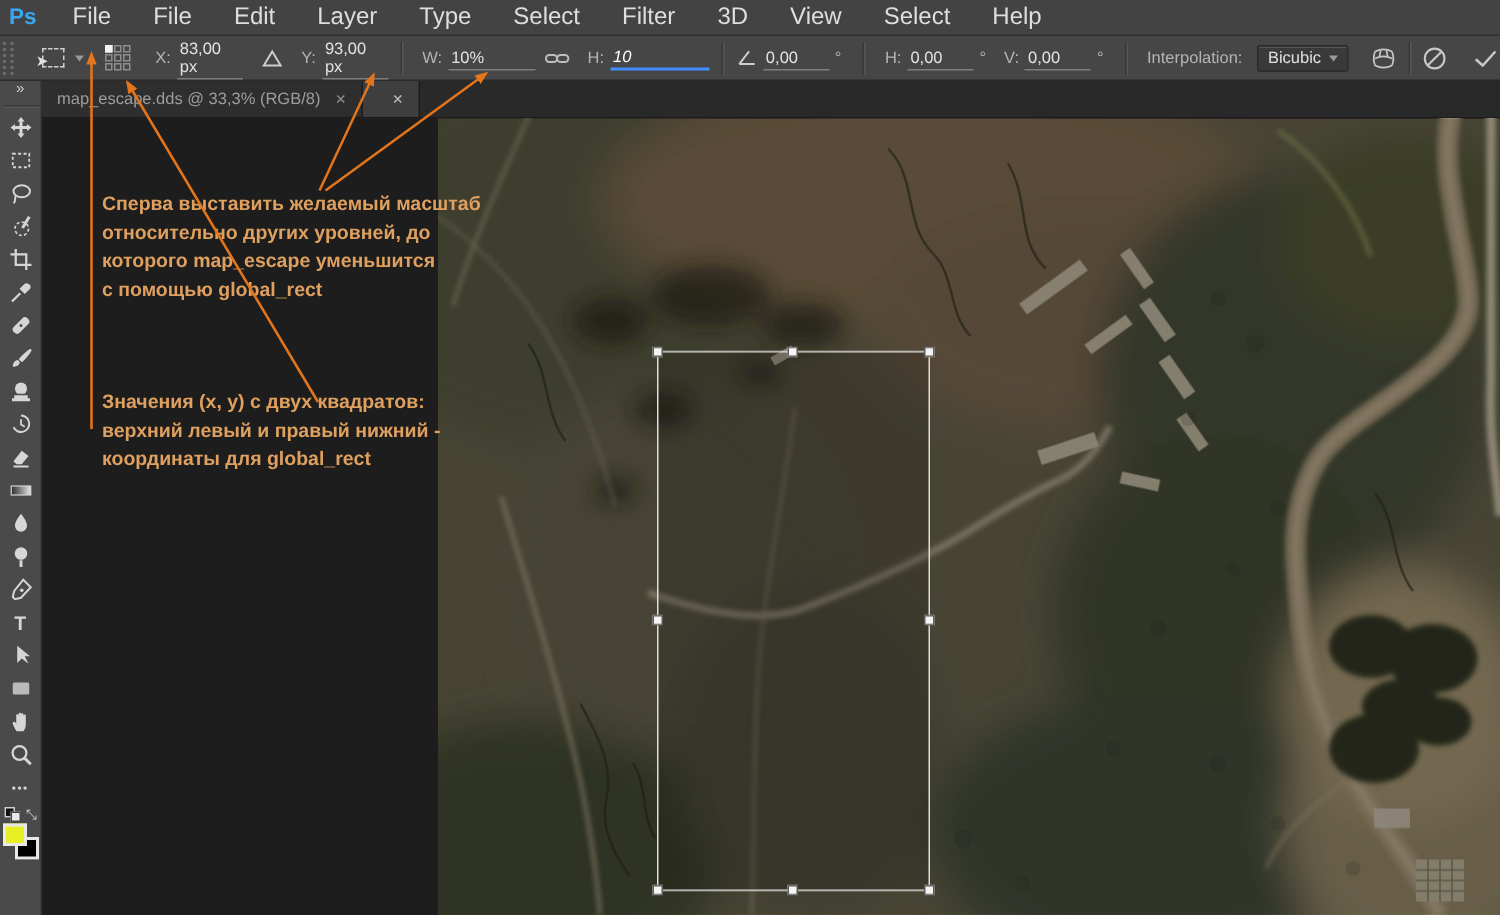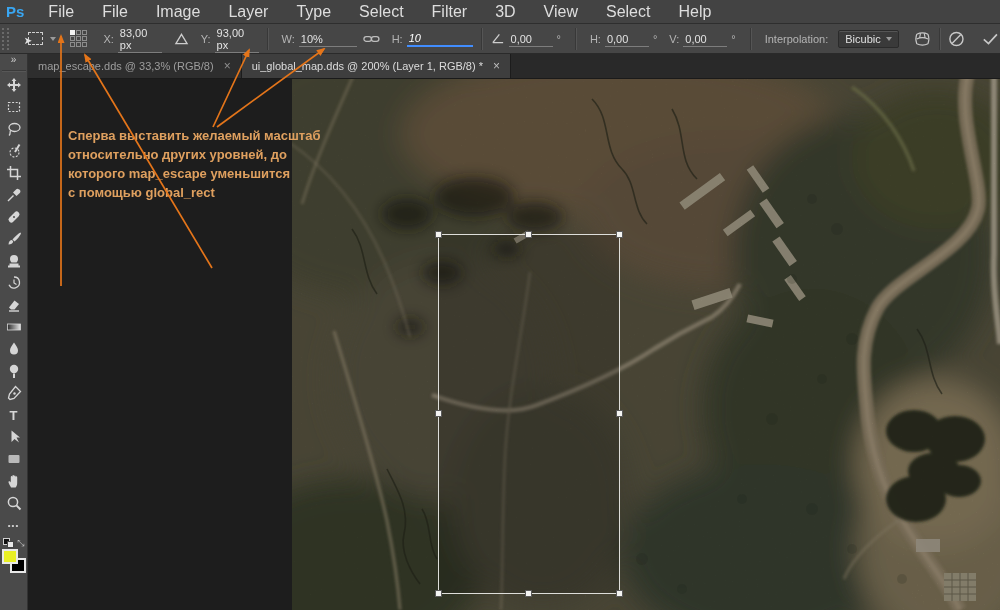--- a/index.html
+++ b/index.html
@@ -83,21 +83,21 @@
 </style>
 </head>
 <body>
 
 <div id="app">
 
   <div class="menubar">
     <span class="ps-logo">Ps</span>
     <span class="menu-item">File</span>
     <span class="menu-item">File</span>
-    <span class="menu-item">Image</span>
+    <span class="menu-item">Edit</span>
     <span class="menu-item">Layer</span>
     <span class="menu-item">Type</span>
     <span class="menu-item">Select</span>
     <span class="menu-item">Filter</span>
     <span class="menu-item">3D</span>
     <span class="menu-item">View</span>
     <span class="menu-item">Select</span>
     <span class="menu-item">Help</span>
   </div>
 
@@ -296,21 +296,20 @@
       <span class="fg-swatch" style="background:#e9ef25"></span>
     </div>
   </div>
 
   <div class="tabbar">
     <div class="tab inactive">
       <span>map_escape.dds @ 33,3% (RGB/8)</span>
       <span class="close">×</span>
     </div>
     <div class="tab active">
-      <span>ui_global_map.dds @ 200% (Layer 1, RGB/8) *</span>
       <span class="close">×</span>
     </div>
   </div>
 
   <div class="pasteboard"></div>
 
   <div class="mapdoc">
     <svg width="708" height="531" viewBox="0 0 708 531">
       <defs>
         <filter id="soft">
@@ -432,20 +431,23 @@
     <span class="handle h-mr"></span>
     <span class="handle h-bl"></span>
     <span class="handle h-bc"></span>
     <span class="handle h-br"></span>
   </div>
 
   <div class="note note1">Сперва выставить желаемый масштаб
 относительно других уровней, до
 которого map_escape уменьшится
 с помощью global_rect</div>
+  <div class="note note2">Значения (x, y) с двух квадратов:
+верхний левый и правый нижний -
+координаты для global_rect</div>
 
   <svg class="arrows-overlay" width="1000" height="610" viewBox="0 0 1000 610">
     <defs>
       <marker id="ah" markerWidth="9" markerHeight="8" refX="7" refY="3.5" orient="auto" markerUnits="userSpaceOnUse">
         <path d="M0 0 L9 3.5 L0 7 Z" fill="#e4751a"></path>
       </marker>
     </defs>
     <g stroke="#e4751a" stroke-width="1.7" fill="none">
       <path d="M61 286 L61 36" marker-end="url(#ah)"></path>
       <path d="M212 268 L85 55" marker-end="url(#ah)"></path>

